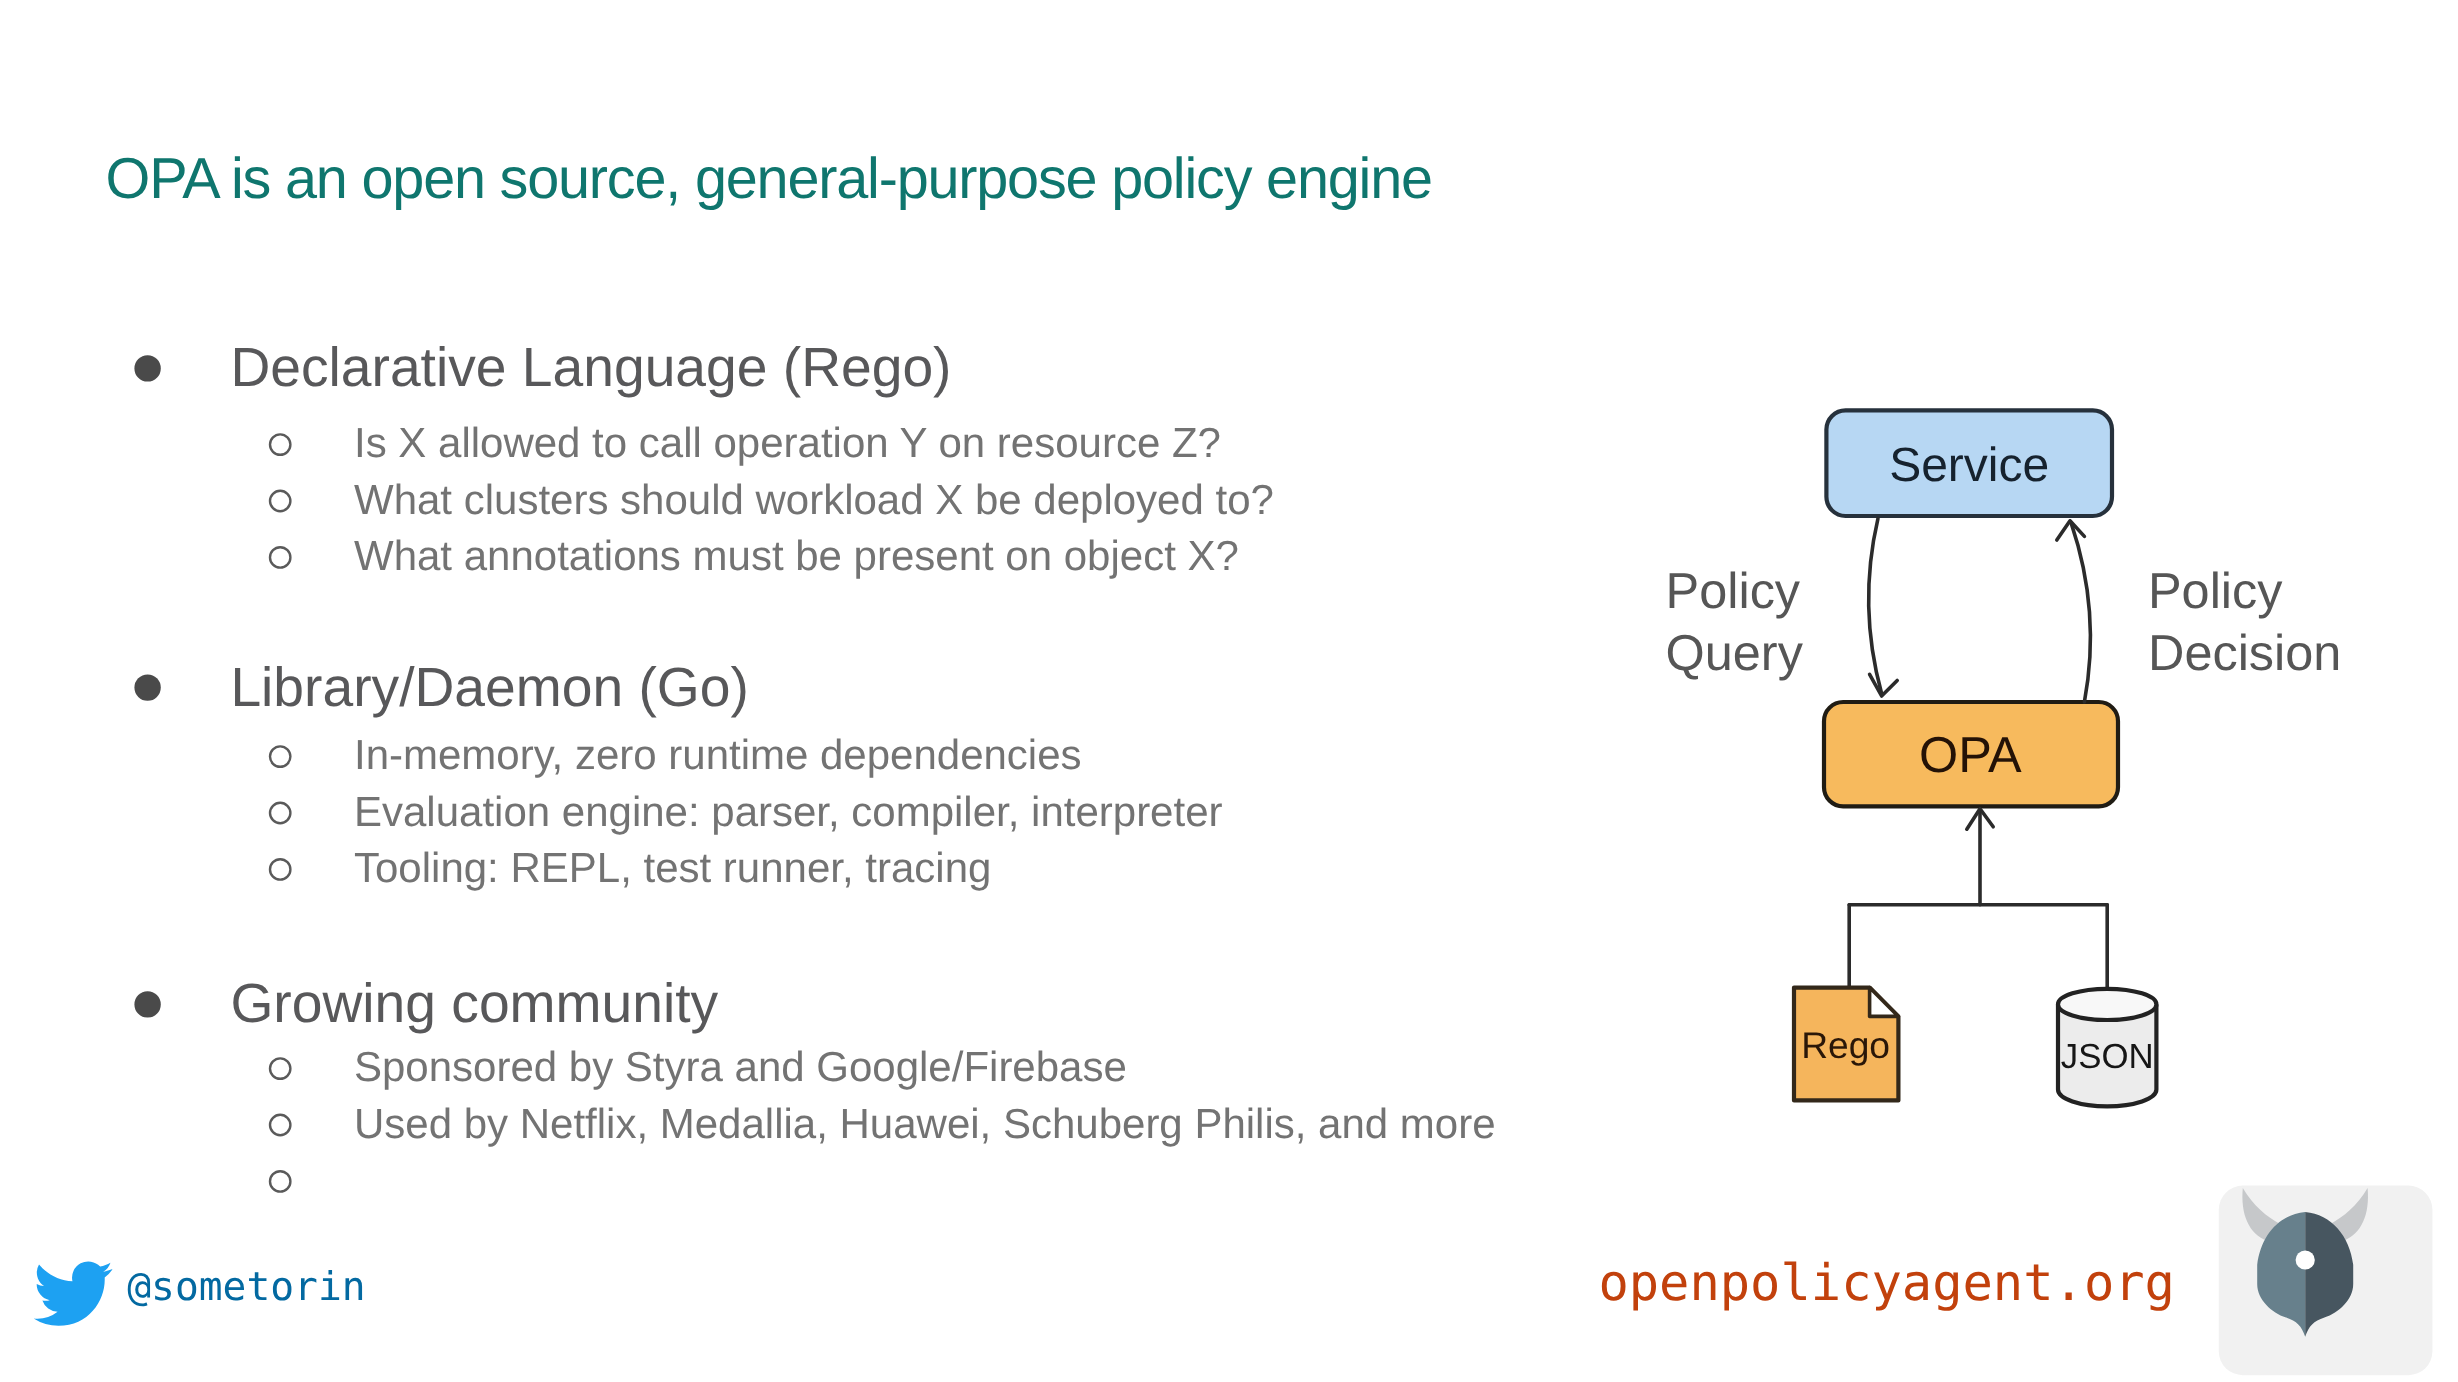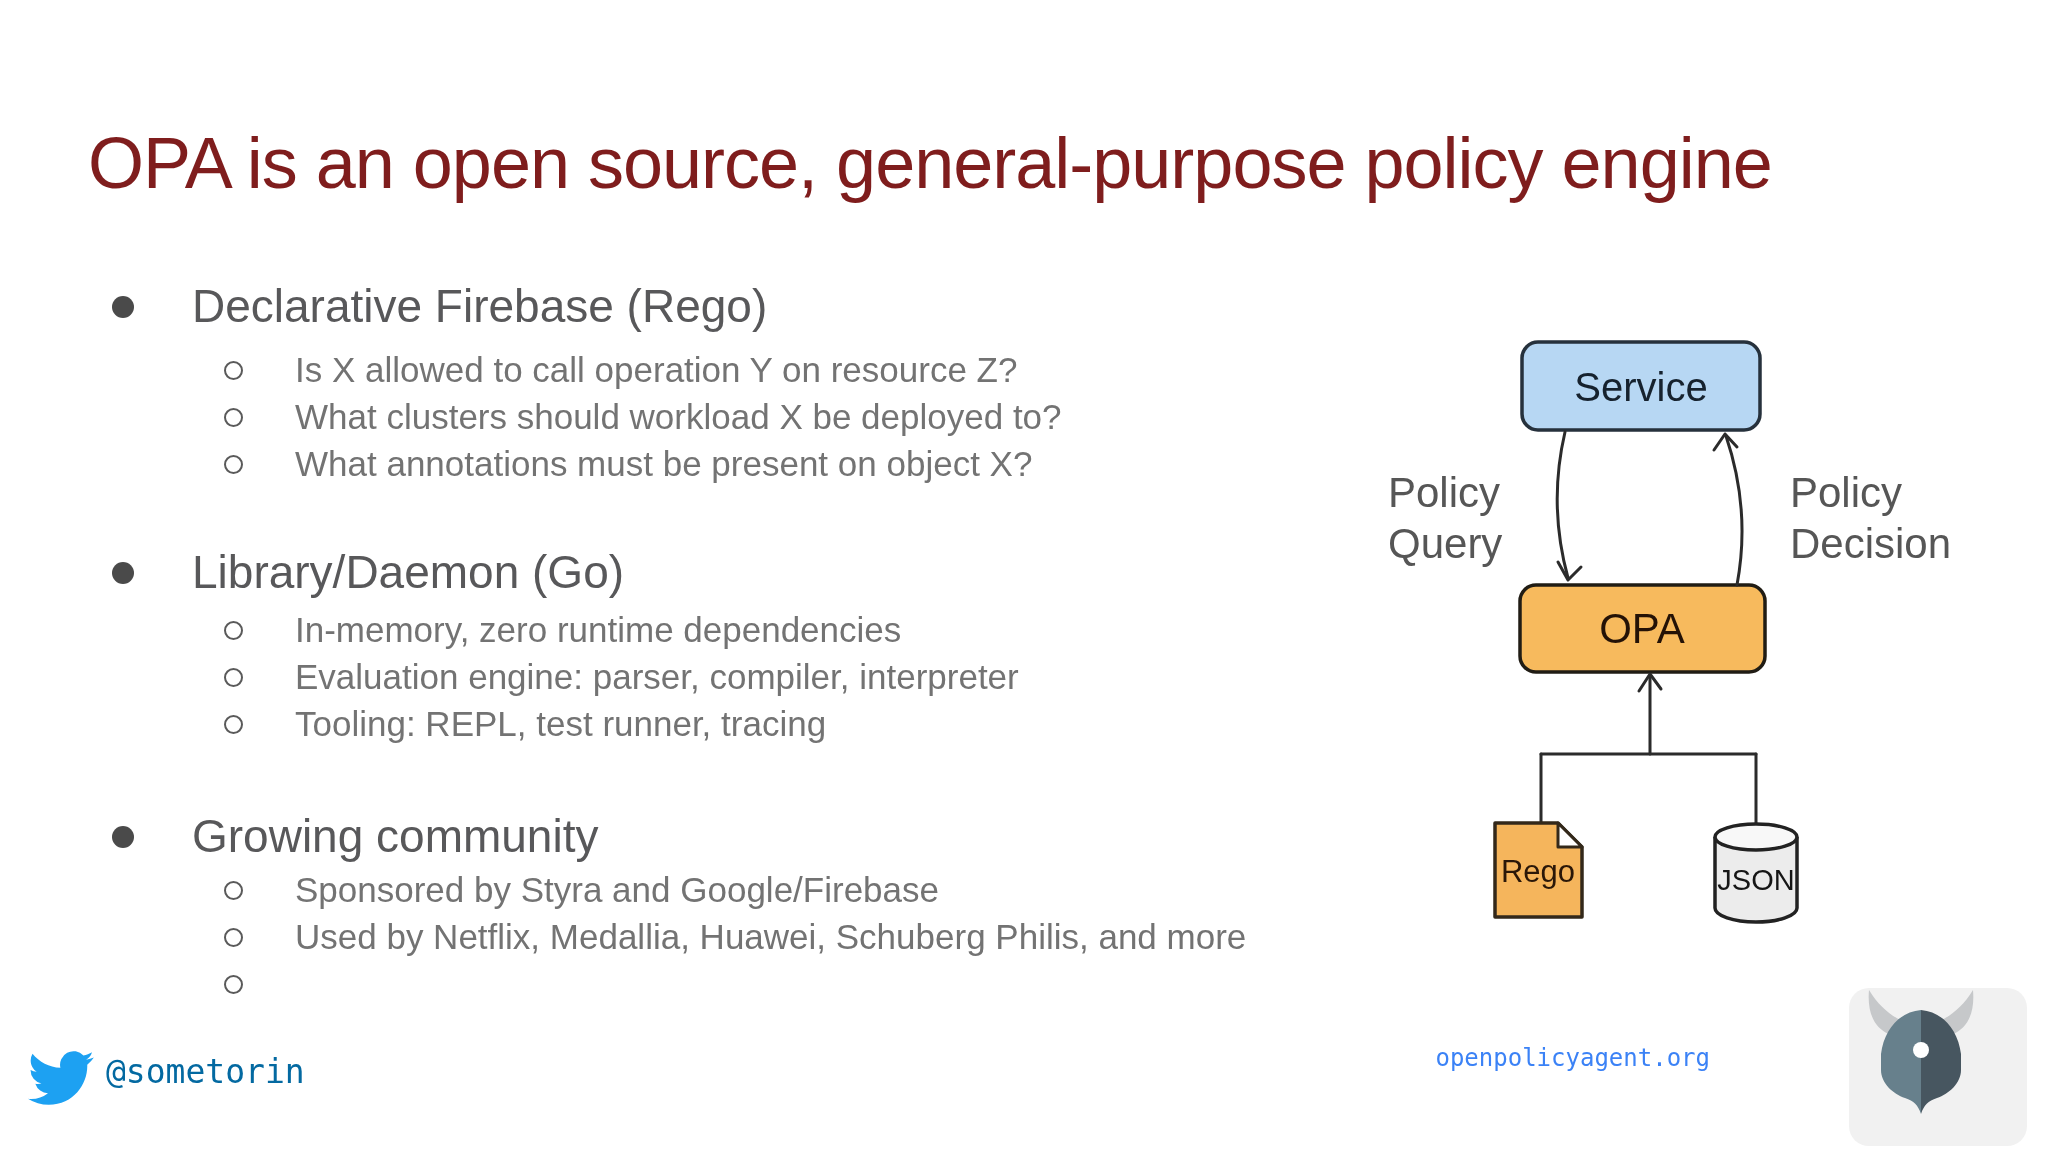--- a/index.html
+++ b/index.html
@@ -1,40 +1,40 @@
 <!DOCTYPE html>
 <html><head>
 <meta charset="utf-8">
 <style>
   html,body{margin:0;padding:0;background:#fff;}
   #slide{position:relative;width:2048px;height:1152px;background:#ffffff;overflow:hidden;
          font-family:"Liberation Sans", sans-serif;}
   .abs{position:absolute;}
-  #title{left:88px;top:122px;font-size:72px;letter-spacing:-1px;color:#7f1d1d;white-space:nowrap;}
+  #title{left:88px;top:122px;font-size:48px;letter-spacing:-1px;color:#0f766e;white-space:nowrap;}
   .sec-heading{font-size:46px;color:#58585a;line-height:52px;white-space:nowrap;}
   .sec-item{font-size:35px;color:#737373;line-height:42px;white-space:nowrap;}
   .dot{width:22px;height:22px;border-radius:50%;background:#4a4a4a;}
   .circ{width:15px;height:15px;border-radius:50%;border:2.5px solid #5a5a5a;background:#fff;}
   .mono{font-family:"DejaVu Sans Mono","Liberation Mono",monospace;}
   #handle{left:106px;top:1052px;font-size:33px;color:#0369a1;}
-  #site{left:1332px;top:1044px;width:378px;text-align:right;font-size:24px;color:#3b82f6;}
+  #site{left:1332px;top:1044px;width:378px;text-align:right;font-size:42px;color:#c2410c;}
   svg text{font-family:"Liberation Sans",sans-serif;}
   .arrow{stroke:#2b2b2b;stroke-width:3;fill:none;stroke-linecap:round;}
   .wire{stroke:#2b2b2b;stroke-width:3;fill:none;stroke-linecap:round;}
   .plabel{font-size:42px;fill:#565656;}
 </style>
 </head>
 <body>
 
 <div id="slide">
 
   <div id="title" class="abs">OPA is an open source, general-purpose policy engine</div>
 
   <div class="abs dot" style="left:112px;top:296px;"></div>
-  <div class="abs sec-heading" style="left:192px;top:280px;">Declarative Firebase (Rego)</div>
+  <div class="abs sec-heading" style="left:192px;top:280px;">Declarative Language (Rego)</div>
   <div class="abs circ" style="left:224px;top:361px;"></div>
   <div class="abs sec-item" style="left:295px;top:349px;">Is X allowed to call operation Y on resource Z?</div>
   <div class="abs circ" style="left:224px;top:408px;"></div>
   <div class="abs sec-item" style="left:295px;top:396px;">What clusters should workload X be deployed to?</div>
   <div class="abs circ" style="left:224px;top:455px;"></div>
   <div class="abs sec-item" style="left:295px;top:443px;">What annotations must be present on object X?</div>
 
   <div class="abs dot" style="left:112px;top:562px;"></div>
   <div class="abs sec-heading" style="left:192px;top:546px;">Library/Daemon (Go)</div>
   <div class="abs circ" style="left:224px;top:621px;"></div>

